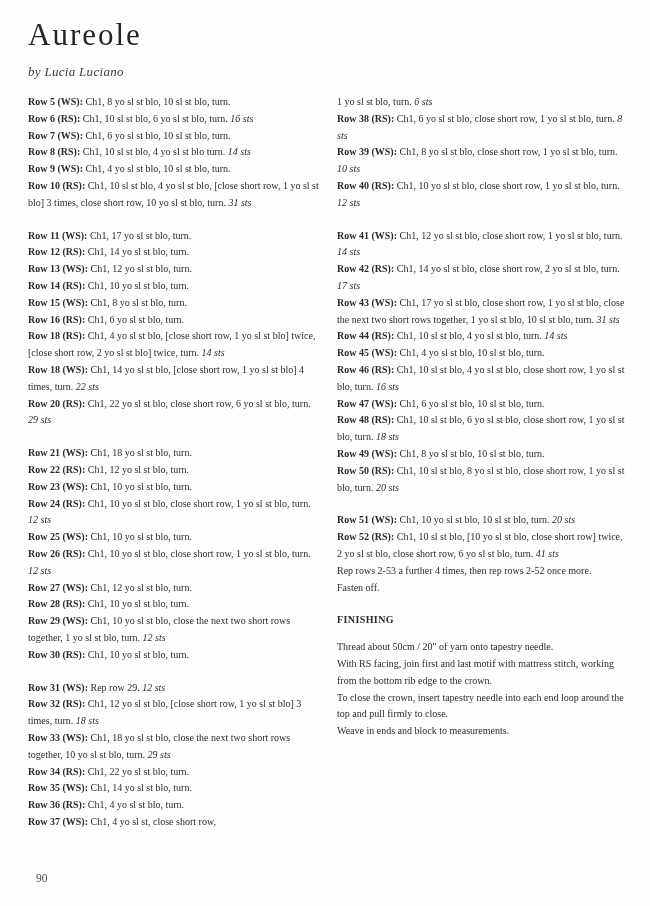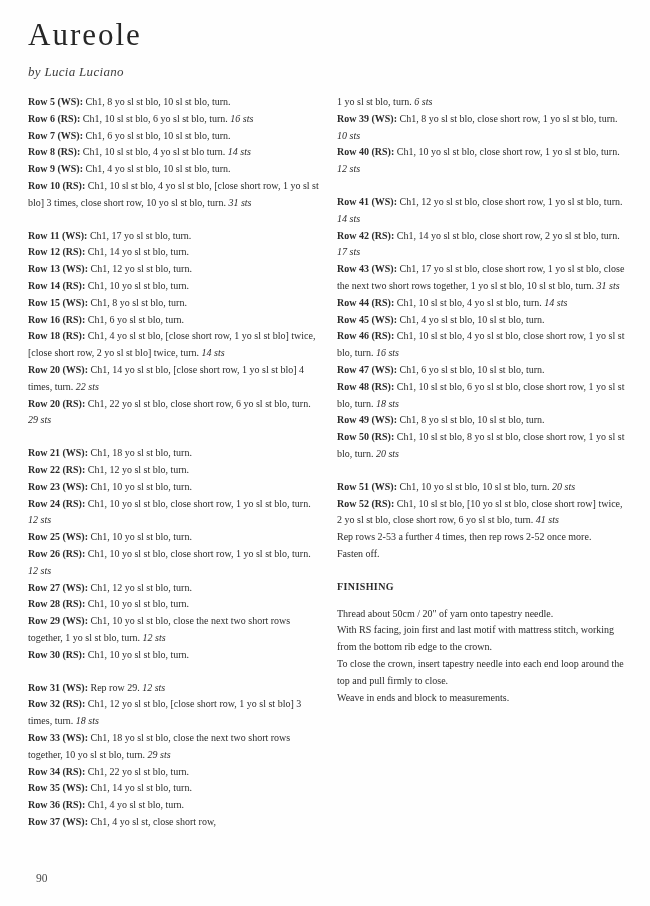--- a/index.html
+++ b/index.html
@@ -77,21 +77,21 @@
           <div class="line"><span class="b">Row 10 (RS):</span><span class="n"> Ch1, 10 sl st blo, 4 yo sl st blo, [close short row, 1 yo sl st blo] 3 times, close short row, 10 yo sl st blo, turn. </span><span class="i">31 sts</span></div>
         </div>
         <div class="group">
           <div class="line"><span class="b">Row 11 (WS):</span><span class="n"> Ch1, 17 yo sl st blo, turn.</span></div>
           <div class="line"><span class="b">Row 12 (RS):</span><span class="n"> Ch1, 14 yo sl st blo, turn.</span></div>
           <div class="line"><span class="b">Row 13 (WS):</span><span class="n"> Ch1, 12 yo sl st blo, turn.</span></div>
           <div class="line"><span class="b">Row 14 (RS):</span><span class="n"> Ch1, 10 yo sl st blo, turn.</span></div>
           <div class="line"><span class="b">Row 15 (WS):</span><span class="n"> Ch1, 8 yo sl st blo, turn.</span></div>
           <div class="line"><span class="b">Row 16 (RS):</span><span class="n"> Ch1, 6 yo sl st blo, turn.</span></div>
           <div class="line"><span class="b">Row 18 (RS):</span><span class="n"> Ch1, 4 yo sl st blo, [close short row, 1 yo sl st blo] twice, [close short row, 2 yo sl st blo] twice, turn. </span><span class="i">14 sts</span></div>
-          <div class="line"><span class="b">Row 20 (WS):</span><span class="n"> Ch1, 14 yo sl st blo, [close short row, 1 yo sl st blo] 4 times, turn. </span><span class="i">22 sts</span></div>
+          <div class="line"><span class="b">Row 18 (WS):</span><span class="n"> Ch1, 14 yo sl st blo, [close short row, 1 yo sl st blo] 4 times, turn. </span><span class="i">22 sts</span></div>
           <div class="line"><span class="b">Row 20 (RS):</span><span class="n"> Ch1, 22 yo sl st blo, close short row, 6 yo sl st blo, turn. </span><span class="i">29 sts</span></div>
         </div>
         <div class="group">
           <div class="line"><span class="b">Row 21 (WS):</span><span class="n"> Ch1, 18 yo sl st blo, turn.</span></div>
           <div class="line"><span class="b">Row 22 (RS):</span><span class="n"> Ch1, 12 yo sl st blo, turn.</span></div>
           <div class="line"><span class="b">Row 23 (WS):</span><span class="n"> Ch1, 10 yo sl st blo, turn.</span></div>
           <div class="line"><span class="b">Row 24 (RS):</span><span class="n"> Ch1, 10 yo sl st blo, close short row, 1 yo sl st blo, turn. </span><span class="i">12 sts</span></div>
           <div class="line"><span class="b">Row 25 (WS):</span><span class="n"> Ch1, 10 yo sl st blo, turn.</span></div>
           <div class="line"><span class="b">Row 26 (RS):</span><span class="n"> Ch1, 10 yo sl st blo, close short row, 1 yo sl st blo, turn. </span><span class="i">12 sts</span></div>
           <div class="line"><span class="b">Row 27 (WS):</span><span class="n"> Ch1, 12 yo sl st blo, turn.</span></div>
@@ -105,20 +105,21 @@
           <div class="line"><span class="b">Row 33 (WS):</span><span class="n"> Ch1, 18 yo sl st blo, close the next two short rows together, 10 yo sl st blo, turn. </span><span class="i">29 sts</span></div>
           <div class="line"><span class="b">Row 34 (RS):</span><span class="n"> Ch1, 22 yo sl st blo, turn.</span></div>
           <div class="line"><span class="b">Row 35 (WS):</span><span class="n"> Ch1, 14 yo sl st blo, turn.</span></div>
           <div class="line"><span class="b">Row 36 (RS):</span><span class="n"> Ch1, 4 yo sl st blo, turn.</span></div>
           <div class="line"><span class="b">Row 37 (WS):</span><span class="n"> Ch1, 4 yo sl st, close short row,</span></div>
         </div>
       </div>
     <div class="col col-right" id="col-right">
         <div class="group">
           <div class="line"><span class="n">1 yo sl st blo, turn. </span><span class="i">6 sts</span></div>
+          <div class="line"><span class="b">Row 38 (RS):</span><span class="n"> Ch1, 6 yo sl st blo, close short row, 1 yo sl st blo, turn. </span><span class="i">8 sts</span></div>
           <div class="line"><span class="b">Row 39 (WS):</span><span class="n"> Ch1, 8 yo sl st blo, close short row, 1 yo sl st blo, turn. </span><span class="i">10 sts</span></div>
           <div class="line"><span class="b">Row 40 (RS):</span><span class="n"> Ch1, 10 yo sl st blo, close short row, 1 yo sl st blo, turn. </span><span class="i">12 sts</span></div>
         </div>
         <div class="group">
           <div class="line"><span class="b">Row 41 (WS):</span><span class="n"> Ch1, 12 yo sl st blo, close short row, 1 yo sl st blo, turn. </span><span class="i">14 sts</span></div>
           <div class="line"><span class="b">Row 42 (RS):</span><span class="n"> Ch1, 14 yo sl st blo, close short row, 2 yo sl st blo, turn. </span><span class="i">17 sts</span></div>
           <div class="line"><span class="b">Row 43 (WS):</span><span class="n"> Ch1, 17 yo sl st blo, close short row, 1 yo sl st blo, close the next two short rows together, 1 yo sl st blo, 10 sl st blo, turn. </span><span class="i">31 sts</span></div>
           <div class="line"><span class="b">Row 44 (RS):</span><span class="n"> Ch1, 10 sl st blo, 4 yo sl st blo, turn. </span><span class="i">14 sts</span></div>
           <div class="line"><span class="b">Row 45 (WS):</span><span class="n"> Ch1, 4 yo sl st blo, 10 sl st blo, turn.</span></div>
           <div class="line"><span class="b">Row 46 (RS):</span><span class="n"> Ch1, 10 sl st blo, 4 yo sl st blo, close short row, 1 yo sl st blo, turn. </span><span class="i">16 sts</span></div>

